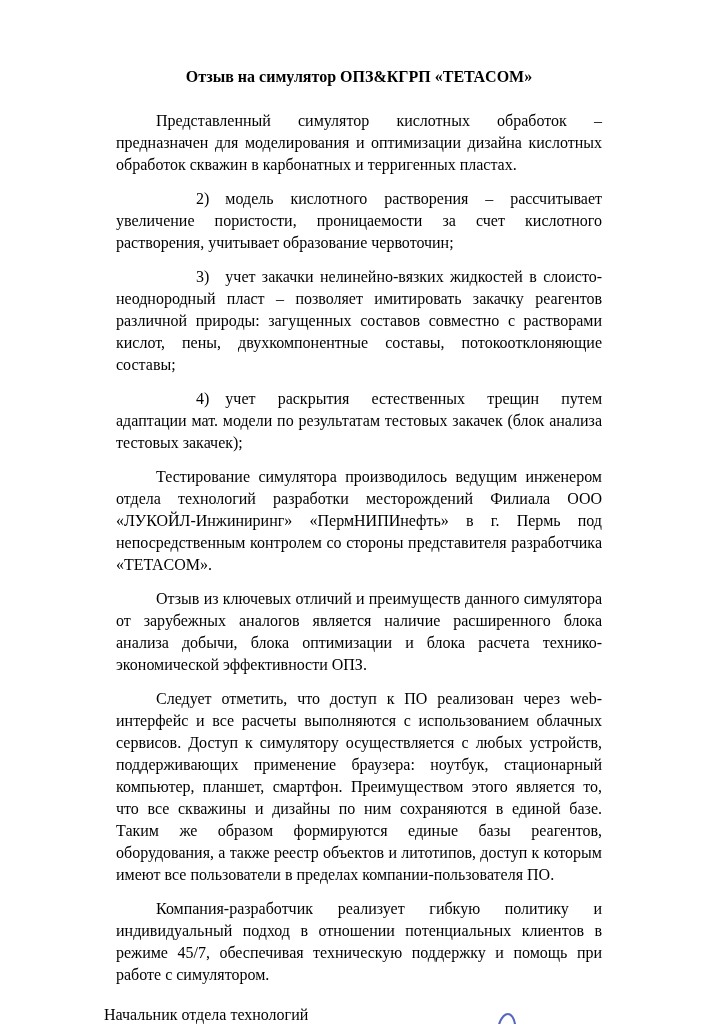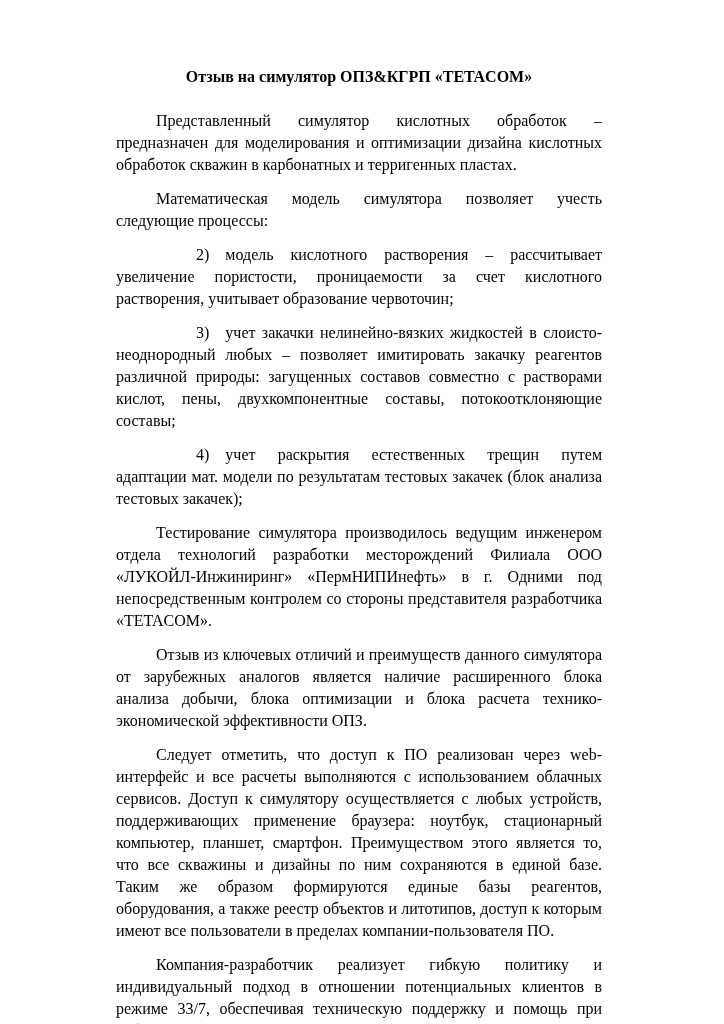--- a/index.html
+++ b/index.html
@@ -50,30 +50,29 @@
   }
 </style>
 </head>
 <body>
 
 <div class="page">
 
   <p class="doc-title">Отзыв на симулятор ОПЗ&amp;КГРП «TETACOM»</p>
 
   <p class="para">Представленный симулятор кислотных обработок – предназначен для моделирования и оптимизации дизайна кислотных обработок скважин в карбонатных и терригенных пластах.</p>
-  <p class="para">Математическая модель симулятора позволяет учесть следующие процессы:</p>
 
   <p class="para li"><span class="num">2)</span><span>модель кислотного растворения – рассчитывает увеличение пористости, проницаемости за счет кислотного растворения, учитывает образование червоточин;</span></p>
-  <p class="para li"><span class="num">3)</span><span>учет закачки нелинейно-вязких жидкостей в слоисто-неоднородный любых – позволяет имитировать закачку реагентов различной природы: загущенных составов совместно с растворами кислот, пены, двухкомпонентные составы, потокоотклоняющие составы;</span></p>
+  <p class="para li"><span class="num">3)</span><span>учет закачки нелинейно-вязких жидкостей в слоисто-неоднородный пласт – позволяет имитировать закачку реагентов различной природы: загущенных составов совместно с растворами кислот, пены, двухкомпонентные составы, потокоотклоняющие составы;</span></p>
   <p class="para li"><span class="num">4)</span><span>учет раскрытия естественных трещин путем адаптации мат. модели по результатам тестовых закачек (блок анализа тестовых закачек);</span></p>
 
-  <p class="para">Тестирование симулятора производилось ведущим инженером отдела технологий разработки месторождений Филиала ООО «ЛУКОЙЛ-Инжиниринг» «ПермНИПИнефть» в г. Одними под непосредственным контролем со стороны представителя разработчика «TETACOM».</p>
+  <p class="para">Тестирование симулятора производилось ведущим инженером отдела технологий разработки месторождений Филиала ООО «ЛУКОЙЛ-Инжиниринг» «ПермНИПИнефть» в г. Пермь под непосредственным контролем со стороны представителя разработчика «TETACOM».</p>
   <p class="para">Отзыв из ключевых отличий и преимуществ данного симулятора от зарубежных аналогов является наличие расширенного блока анализа добычи, блока оптимизации и блока расчета технико-экономической эффективности ОПЗ.</p>
   <p class="para">Следует отметить, что доступ к ПО реализован через web-интерфейс и все расчеты выполняются с использованием облачных сервисов. Доступ к симулятору осуществляется с любых устройств, поддерживающих применение браузера: ноутбук, стационарный компьютер, планшет, смартфон. Преимуществом этого является то, что все скважины и дизайны по ним сохраняются в единой базе. Таким же образом формируются единые базы реагентов, оборудования, а также реестр объектов и литотипов, доступ к которым имеют все пользователи в пределах компании-пользователя ПО.</p>
-  <p class="para">Компания-разработчик реализует гибкую политику и индивидуальный подход в отношении потенциальных клиентов в режиме 33/7, обеспечивая техническую поддержку и помощь при работе с симулятором.</p>
+  <p class="para">Компания-разработчик реализует гибкую политику и индивидуальный подход в отношении потенциальных клиентов в режиме 45/7, обеспечивая техническую поддержку и помощь при работе с симулятором.</p>
 
   <div class="signature-section">
     <div class="sig-left">
       <div>Начальник отдела технологий</div>
 
     </div>
 
     <svg class="sig-scribble" viewBox="0 0 140 145" fill="none" xmlns="http://www.w3.org/2000/svg">
       <g stroke="#4456b8" stroke-width="2.2" stroke-linecap="round" stroke-linejoin="round" fill="none" opacity="0.9">
         <path d="M8,82 C10,74 16,56 21,50 C24,46 26,52 28,62 C30,72 32,80 35,84"></path>

